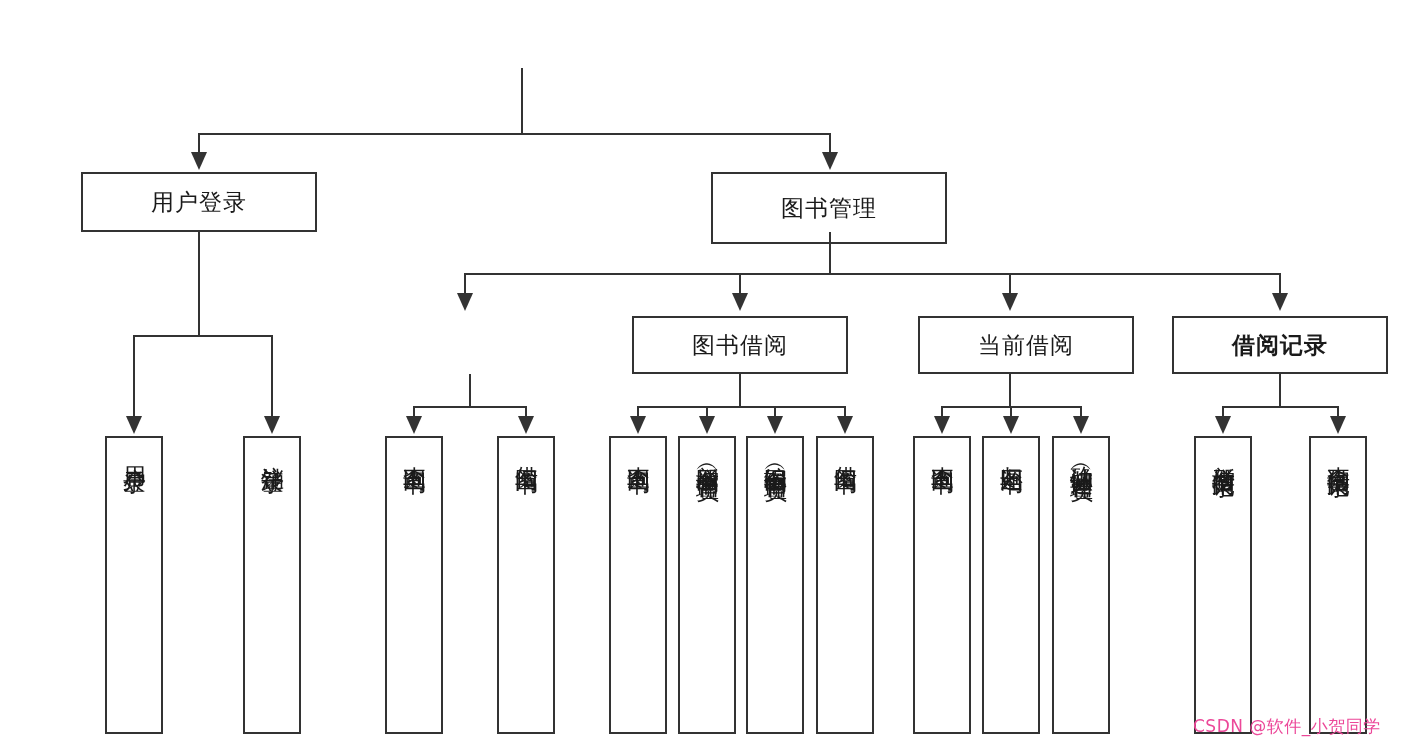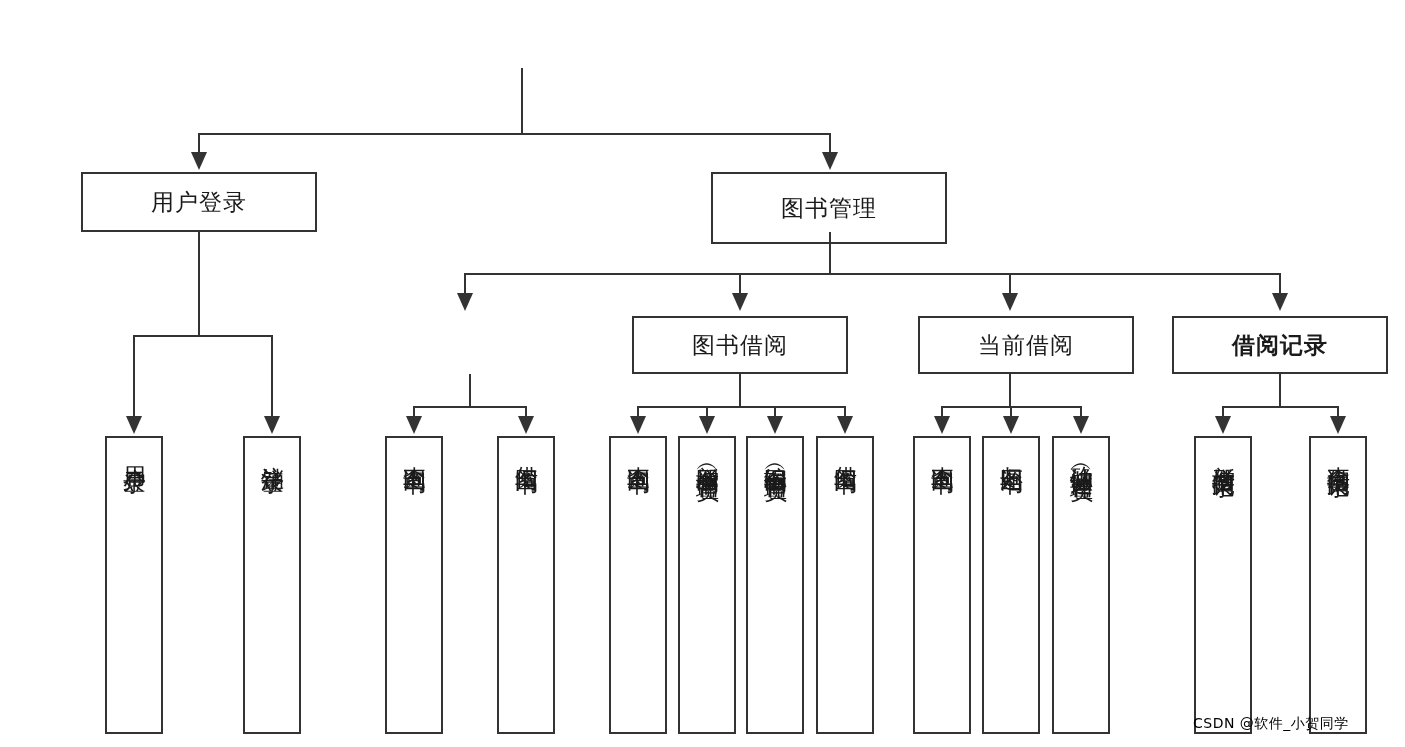--- a/index.html
+++ b/index.html
@@ -61,22 +61,22 @@
     position: absolute;
     width: 0;
     height: 0;
     border-left: 8px solid transparent;
     border-right: 8px solid transparent;
     border-top: 18px solid #333333;
   }
   
   #watermark {
     position: absolute;
-    color: #000000;
-    font-size: 14px;
+    color: #ec4899;
+    font-size: 17px;
     letter-spacing: 0.5px;
     white-space: nowrap;
     user-select: none;
   }
 </style>
 </head>
 <body>
 
 <div id="canvas">
 

